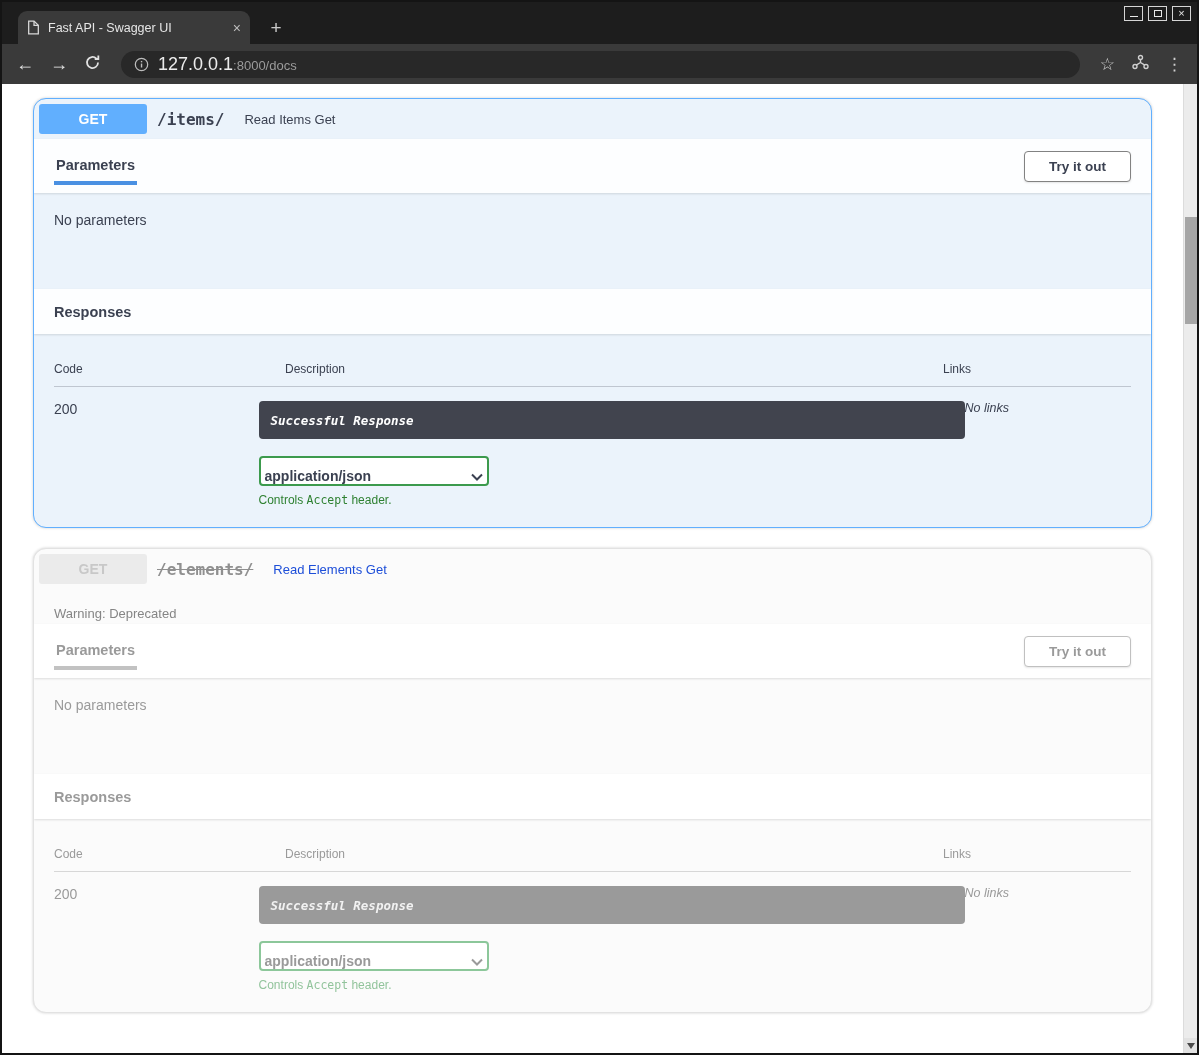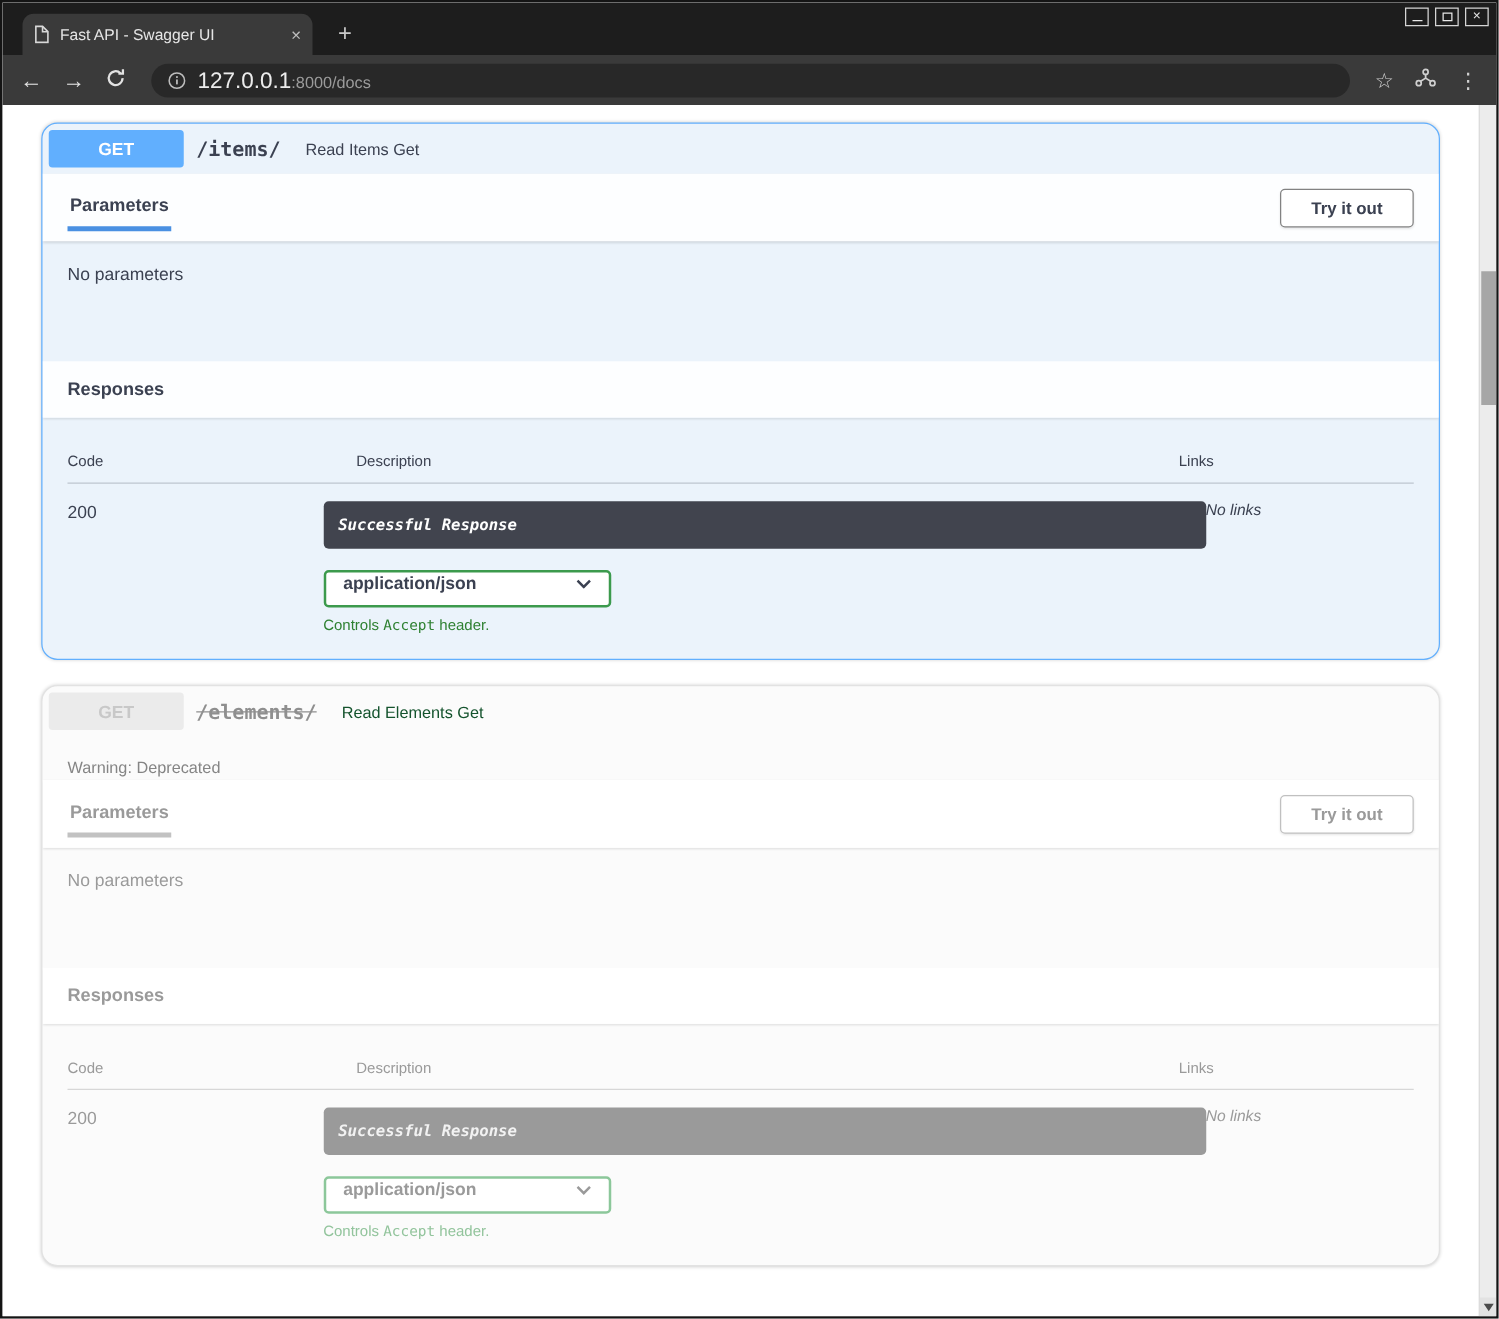--- a/index.html
+++ b/index.html
@@ -37,21 +37,21 @@
   .opblock { border-radius:13px; margin-top:10px; box-shadow:0 0 3px rgba(0,0,0,.19); overflow:hidden; }
   .opblock.get { background:#ebf3fb; border:1px solid #61affe; }
   .opblock.deprecated { background:#fbfbfb; border:1px solid #e2e2e2; margin-top:20px; }
 
   .op-summary { display:flex; align-items:center; padding:5px; }
   .op-method { width:108px; padding:7px 0; text-align:center; border-radius:3px; background:#61affe; color:#fff; font-weight:700; font-size:14px; }
   .deprecated .op-method { background:#ebebeb; color:#c8c8c8; }
   .op-path { margin:0 10px; font-family:"DejaVu Sans Mono", monospace; font-size:16px; font-weight:700; color:#3b4151; }
   .deprecated .op-path { color:#8f8f8f; text-decoration:line-through; }
   .op-summary-text { font-size:13px; color:#3b4151; margin-left:10px; }
-  .deprecated .op-summary-text { color:#14532d; }
+  .deprecated .op-summary-text { color:#1d4ed8; }
 
   .op-warning { padding:17px 20px 3px; font-size:13px; color:#858585; }
 
   .sec-header { display:flex; align-items:center; justify-content:space-between; padding:8px 20px; background:rgba(255,255,255,.88); box-shadow:0 1px 2px rgba(0,0,0,.12); min-height:48px; }
   .sec-header.responses { min-height:45px; }
   .tab-label { font-size:14.5px; font-weight:700; color:#3b4151; padding:10px 2px 8px; border-bottom:4px solid #4a90e2; }
   .deprecated .tab-label { color:#9a9a9a; border-bottom-color:#c2c2c2; }
   .resp-label { font-size:14.5px; font-weight:700; color:#3b4151; }
   .deprecated .resp-label { color:#9a9a9a; }
 
@@ -74,21 +74,21 @@
   .resp-row { display:flex; padding-top:14px; }
   .row-code { font-size:14px; color:#3b4151; }
   .deprecated .row-code { color:#9a9a9a; }
   .response-box { background:#41444e; border-radius:4px; padding:10px 12px; width:706px; }
   .response-box code { font-family:"DejaVu Sans Mono", monospace; font-style:italic; font-weight:700; font-size:12.5px; color:#fff; }
   .deprecated .response-box { background:#9a9a9a; }
   .deprecated .response-box code { color:#f2f2f2; }
   .row-links { font-size:12.5px; font-style:italic; color:#3b4151; }
   .deprecated .row-links { color:#9a9a9a; }
 
-  .ct-select { margin-top:17px; width:230px; height:30px; border:2px solid #3c9a4d; border-radius:4px; background:#fff; display:flex; align-items:flex-start; justify-content:space-between; padding:0 14px; font-weight:700; font-size:14px; color:#3b4151; cursor:pointer; }
+  .ct-select { margin-top:17px; width:230px; height:30px; border:2px solid #3c9a4d; border-radius:4px; background:#fff; display:flex; align-items:flex-end; justify-content:space-between; padding:0 4px; font-weight:700; font-size:14px; color:#3b4151; cursor:pointer; }
   .deprecated .ct-select { border-color:#8cc79a; color:#9a9a9a; }
   .ct-select .sel-chevron { color:inherit; }
 
   .controls-note { margin-top:7px; font-size:12px; color:#2f8132; }
   .controls-note code { font-family:"DejaVu Sans Mono", monospace; font-size:11.5px; color:inherit; }
   .deprecated .controls-note { color:#92c49c; }
 
   
   .scrollbar { position:absolute; top:0; right:0; bottom:0; width:14px; background:#ececec; border-left:1px solid #dcdcdc; }
   .sb-thumb { position:absolute; top:133px; left:1px; width:12px; height:107px; background:#a6a6a6; }

